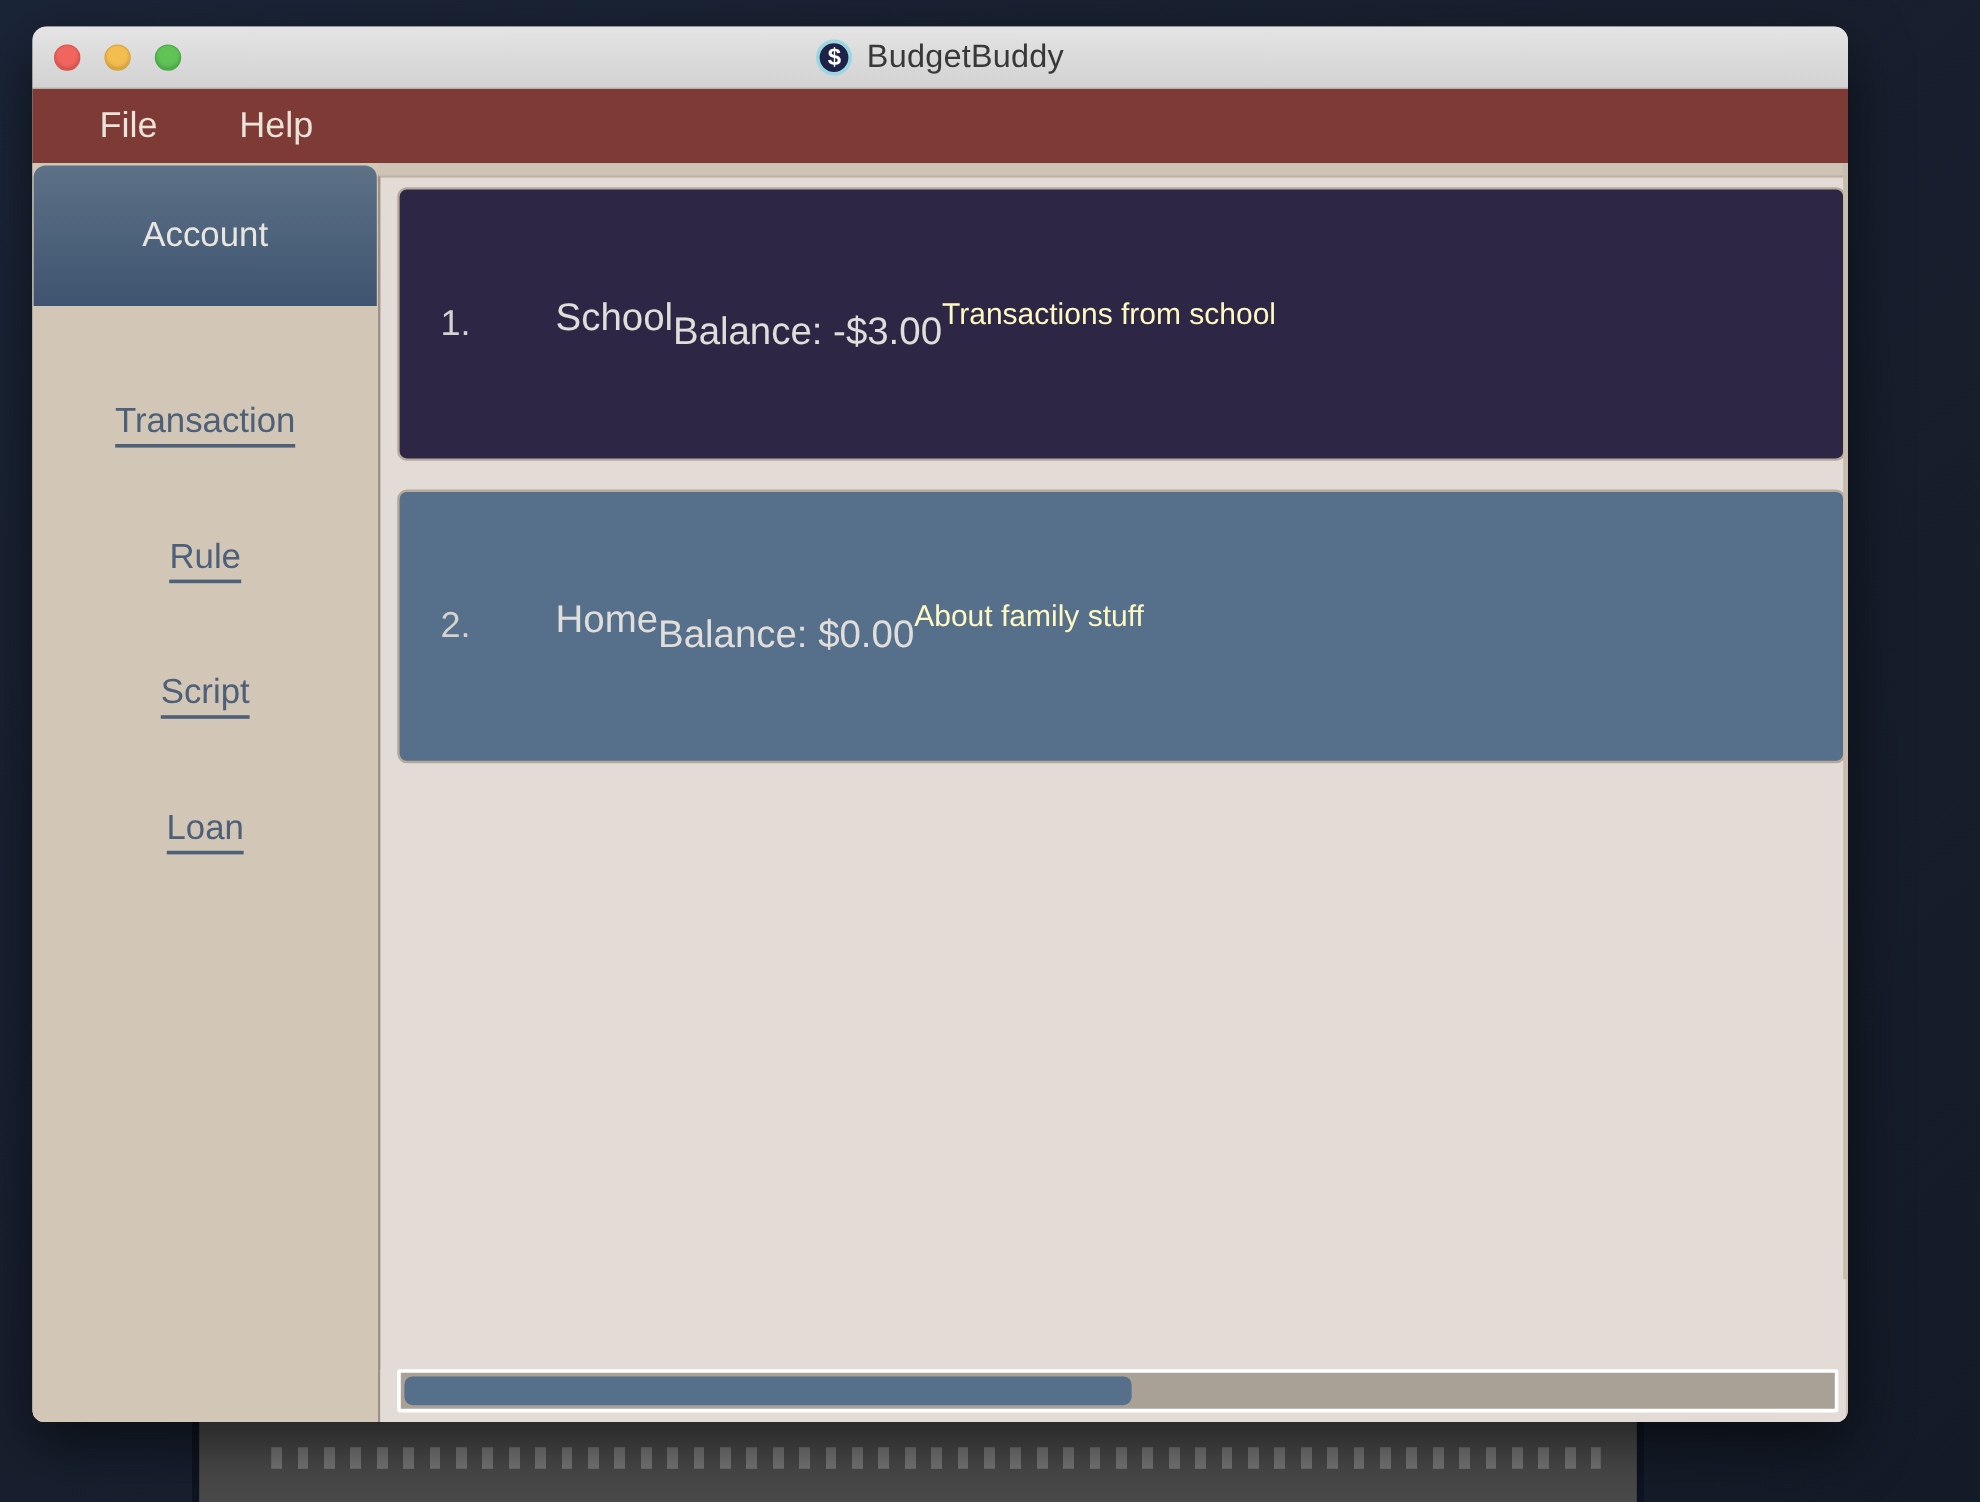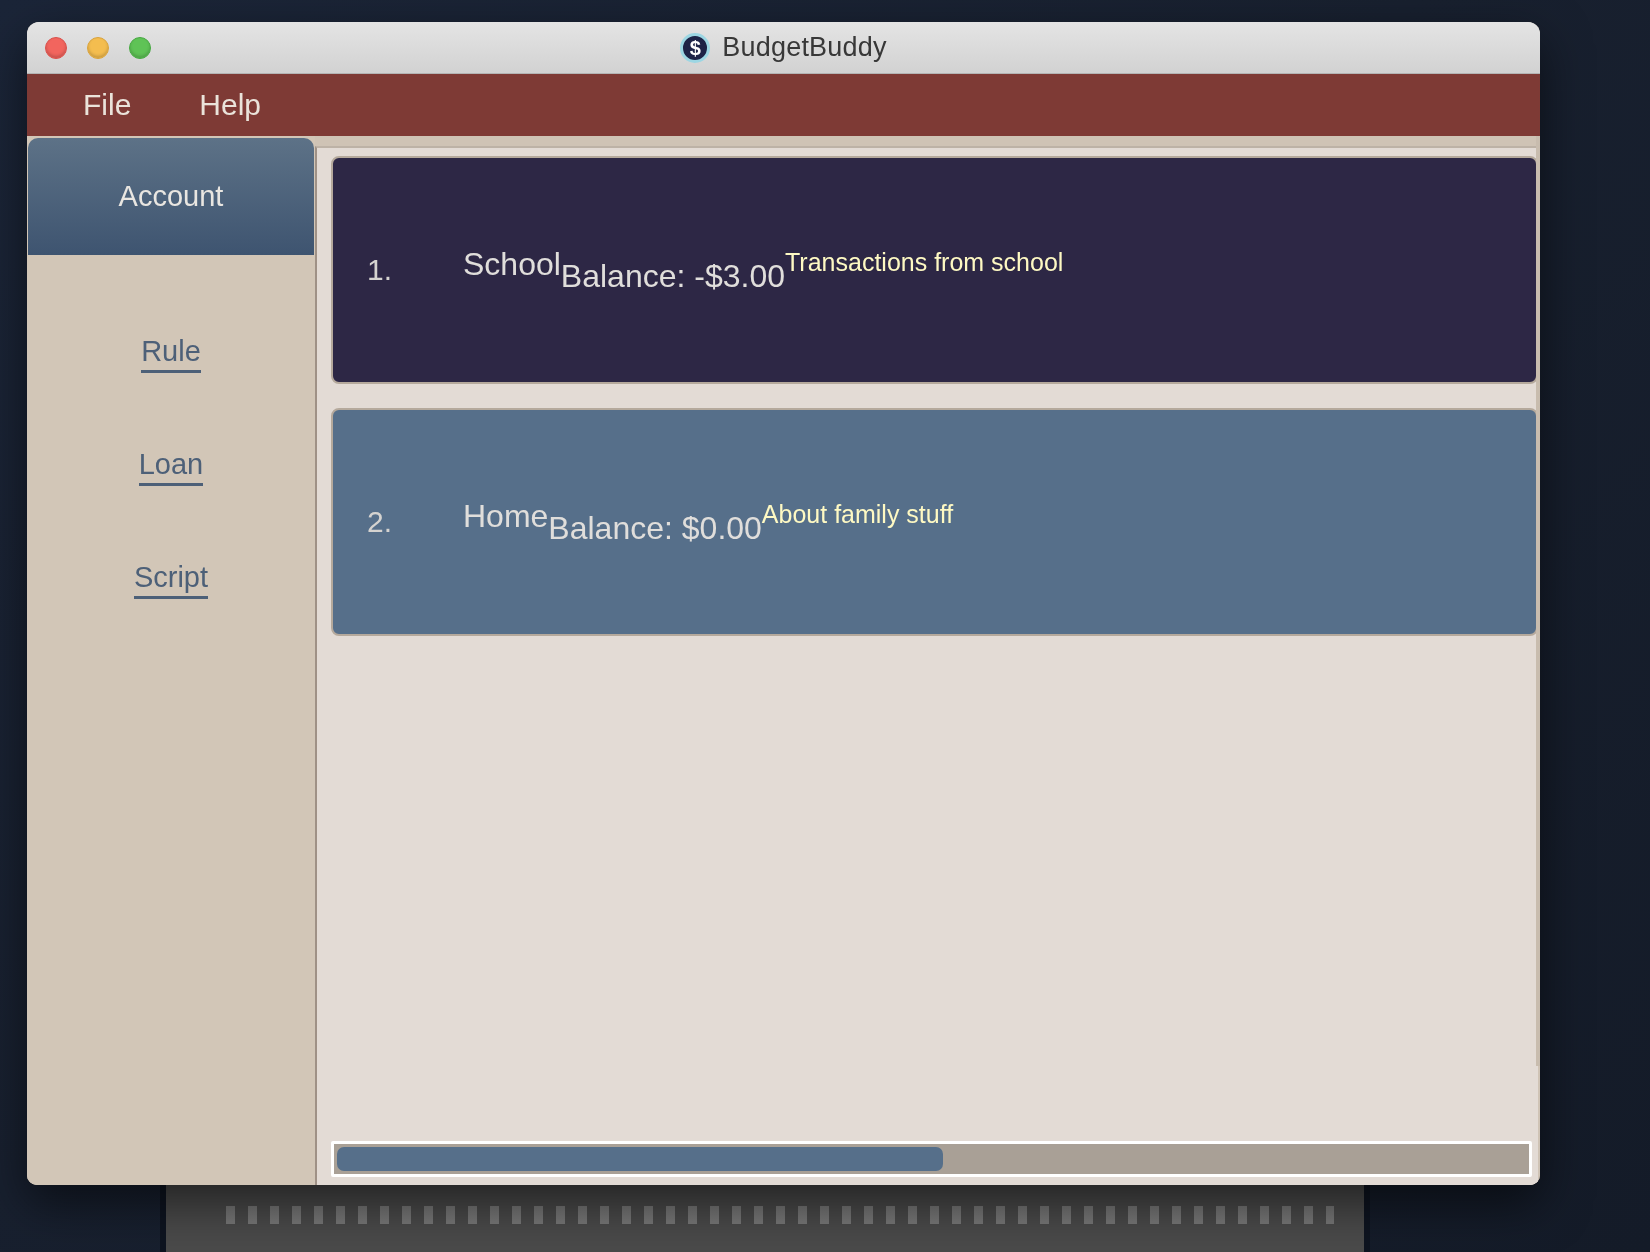--- a/index.html
+++ b/index.html
@@ -272,28 +272,31 @@
       <div class="menu-item">File</div>
       <div class="menu-item">Help</div>
     </div>
 
     <div id="window-body">
 
       <div id="sidebar">
         <div class="nav-tab-selected">
           <span>Account</span>
         </div>
+        <div class="nav-link nav-gap-1">
+          <span>Transaction</span>
+        </div>
         <div class="nav-link nav-gap">
           <span>Rule</span>
         </div>
         <div class="nav-link nav-gap">
+          <span>Script</span>
+        </div>
+        <div class="nav-link nav-gap">
           <span>Loan</span>
-        </div>
-        <div class="nav-link nav-gap">
-          <span>Script</span>
         </div>
       </div>
 
       <div id="content">
         <div id="list-frame">
 
           <div id="list-scroll">
 
             <div class="account-card card-dark">
               <div class="card-index">1.</div>

